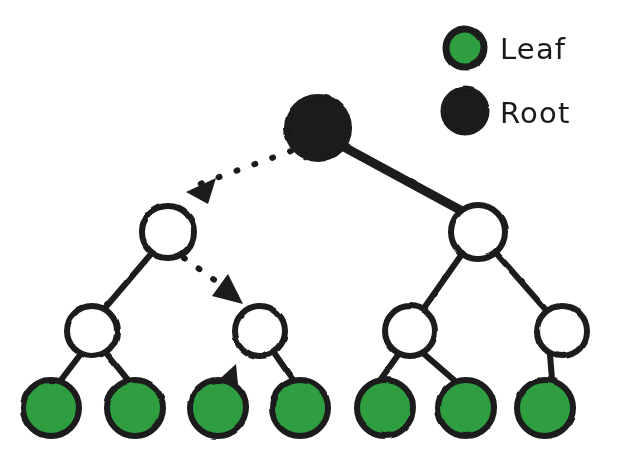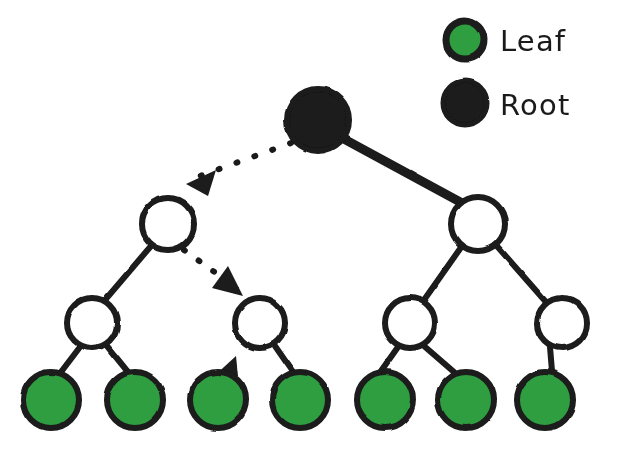--- a/index.html
+++ b/index.html
@@ -11,21 +11,21 @@
   body {
     width: 618px;
     height: 451px;
     position: relative;
     overflow: hidden;
     font-family: "DejaVu Sans", sans-serif;
   }
   #diagram-root {
     position: absolute;
     left: 0;
-    top: 0;
+    top: 8px;
     width: 618px;
     height: 402px;
   }
   svg.canvas {
     display: block;
     width: 618px;
     height: 451px;
   }
   .legend-label {
     font-family: "DejaVu Sans", sans-serif;

